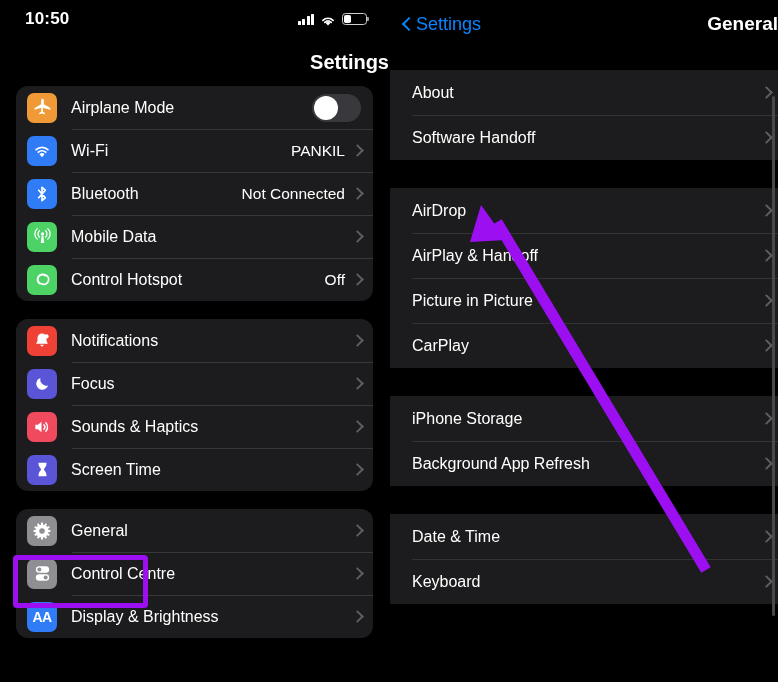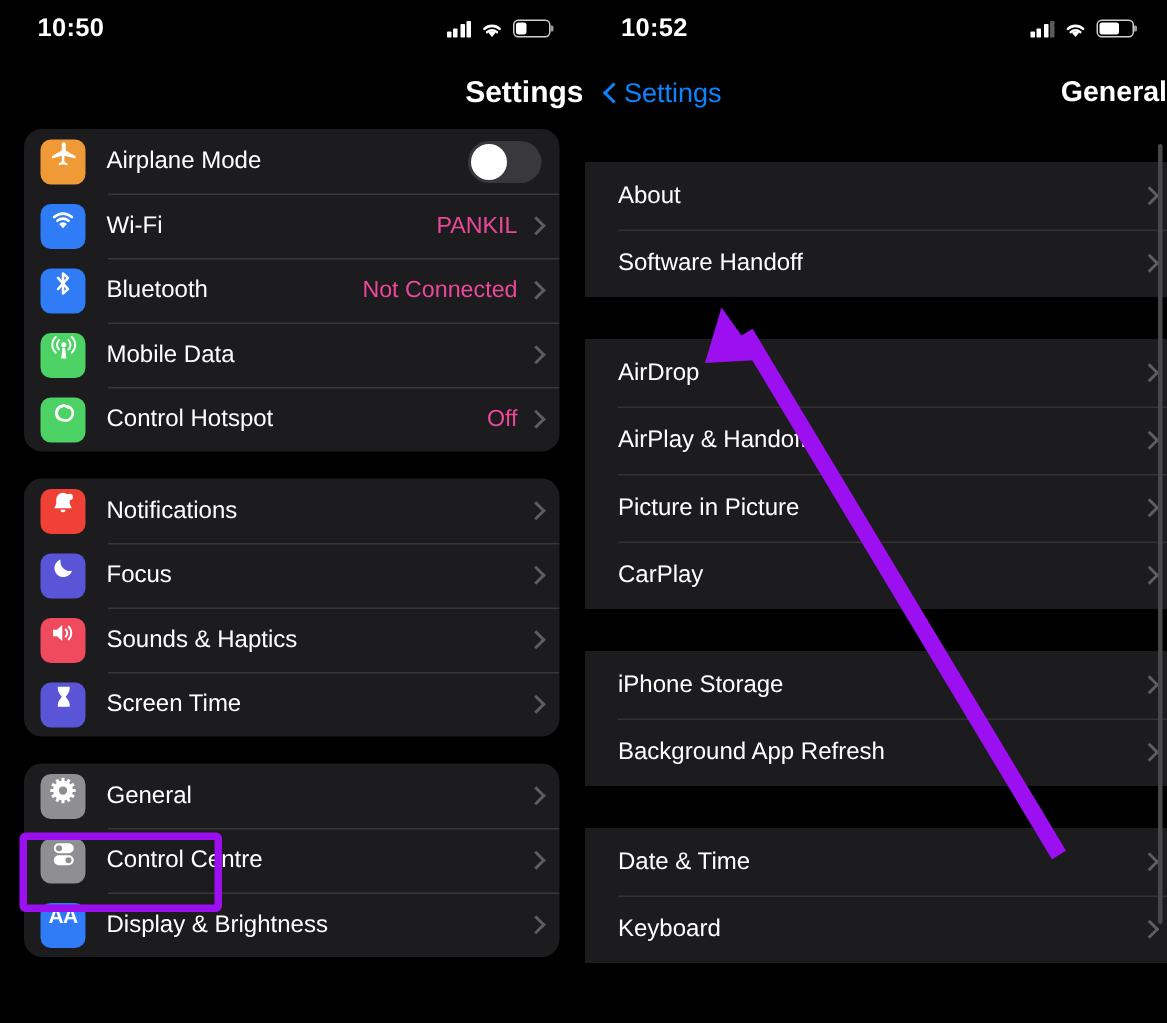--- a/index.html
+++ b/index.html
@@ -145,36 +145,36 @@
     position: absolute;
     left: 56px; right: 0; top: 0;
     height: 1px;
     background: #38383a;
   }
   .app-icon {
     width: 30px; height: 30px;
     border-radius: 7px;
     flex: 0 0 30px;
     display: flex;
-    align-items: flex-start;
+    align-items: center;
     justify-content: center;
     color: #fff;
     font-size: 15px;
     font-weight: bold;
     overflow: hidden;
   }
   .row-label {
     margin-left: 14px;
     color: #fff;
     font-size: 16px;
     flex: 1 1 auto;
     white-space: nowrap;
   }
   .row-value {
-    color: #ec4899;
+    color: #ffffff;
     font-size: 15.5px;
     margin-right: 8px;
     white-space: nowrap;
   }
   .chev {
     width: 8px; height: 13px;
     flex: 0 0 8px;
     position: relative;
   }
   .chev::before {
@@ -455,41 +455,20 @@
         </div>
       </div>
 
     <div class="highlight-box" style="left: 13px; top: 555px; width: 135px; height: 53px; border-color: rgb(155, 15, 240);"></div>
   </div>
 
   <div class="divider"></div>
 
   <div class="phone phone-right">
 
-    <div class="status-bar">
-      <div class="status-time">10:52</div>
-      <div class="status-icons">
-        <div class="sig">
-          <i class="b1"></i>
-            <i class="b2"></i>
-            <i class="b3"></i>
-            <i class="b4 dim"></i>
-        </div>
-        <div class="wifi">
-          <svg viewBox="0 0 16 12" width="16" height="12">
-            <path d="M8 10.6 L5.6 7.9 a3.6 3.6 0 0 1 4.8 0 Z" fill="#fff"></path>
-            <path d="M2.9 5.3 a7.4 7.4 0 0 1 10.2 0" stroke="#fff" stroke-width="1.7" fill="none" stroke-linecap="round"></path>
-            <path d="M4.8 7.4 a4.8 4.8 0 0 1 6.4 0" stroke="#fff" stroke-width="1.7" fill="none" stroke-linecap="round"></path>
-          </svg>
-        </div>
-        <div class="batt">
-          <div class="batt-fill" id="right-batt" style="width:62%"></div>
-        </div>
-      </div>
-    </div>
 
     <div class="nav-bar">
       <div class="nav-back">
         <span class="chev-back"></span>
         <span>Settings</span>
       </div>
       <div class="nav-title">General</div>
     </div>
 
     <div class="list-right" id="right-list">

